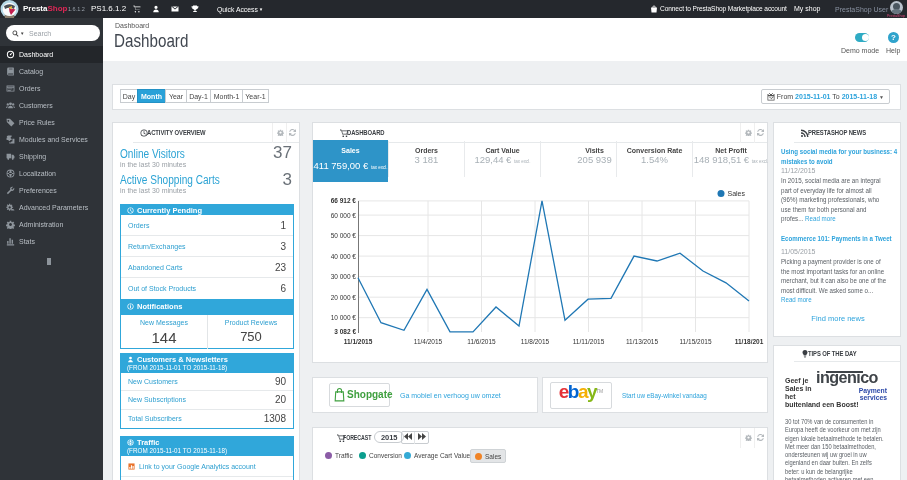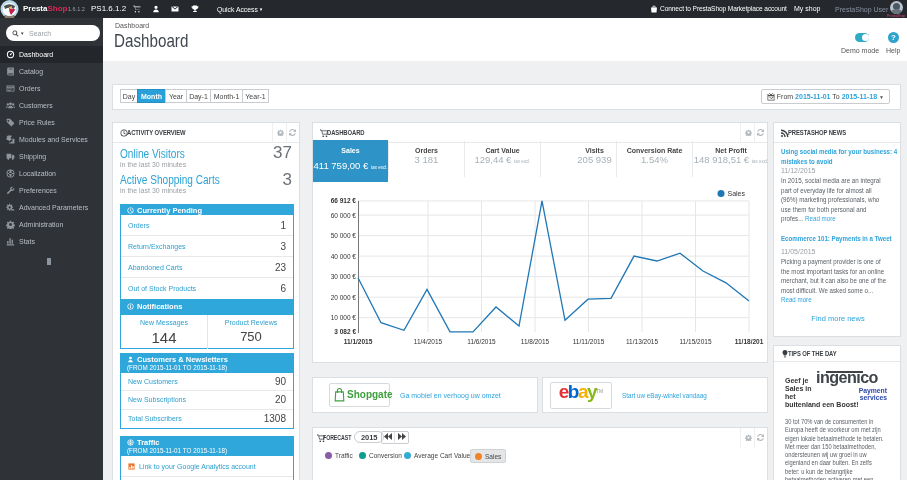--- a/index.html
+++ b/index.html
@@ -22,21 +22,21 @@
 
 
 #headstrip { position:absolute; left:103px; top:18px; width:804px; height:43px; background:#fff; }
 #breadcrumb { position:absolute; left:12px; top:4px; font-size:7px; color:#555; }
 #pagetitle { position:absolute; left:11px; top:12px; font-size:19px; color:#414750; transform:scaleX(0.8); transform-origin:0 0; }
 
 
 #content { position:absolute; left:103px; top:61px; width:804px; height:419px; background:#eef0f2; }
 
 .panel { position:absolute; background:#fff; border:1px solid #dcdfe2; }
-.phead { position:relative; height:20px; border-bottom:1px solid #e6e9eb; font-size:7px; font-weight:bold; color:#3a3e43; line-height:20px; letter-spacing:-0.1px; }
+.phead { position:relative; height:20px; border-bottom:1px solid #e6e9eb; font-size:7px; font-weight:bold; color:#3a3e43; line-height:20px; letter-spacing:-0.1px;margin-left:20px; }
 .phead .pico { position:absolute; left:7px; top:6px; width:8px; height:8px; }
 .phead .ptx { display:inline-block; margin-left:14px; transform:scaleX(0.84); transform-origin:0 0; white-space:nowrap; }
 .pgear { position:absolute; right:15px; top:6px; width:7px; height:7px; } .phead.hic:after { content:""; position:absolute; right:12px; top:0; height:20px; width:13px; border-left:1px solid #efefef; border-right:1px solid #efefef; }
 .pref { position:absolute; right:3px; top:6px; width:7px; height:7px; }
 
 
 .bluebar { background:#30a7da; color:#fff; font-weight:bold; font-size:7.5px; padding:2px 0 2px 7px; }
 .bluebar .sub { font-weight:normal; font-size:6.3px; display:block; margin-top:0px; }
 .btable { border:1px solid #30a7da; border-top:none; background:#fff; }
 .brow { position:relative; height:21px; line-height:21px; font-size:7px; color:#2d9fd0; border-bottom:1px solid #e6e9eb; padding-left:7px; }

